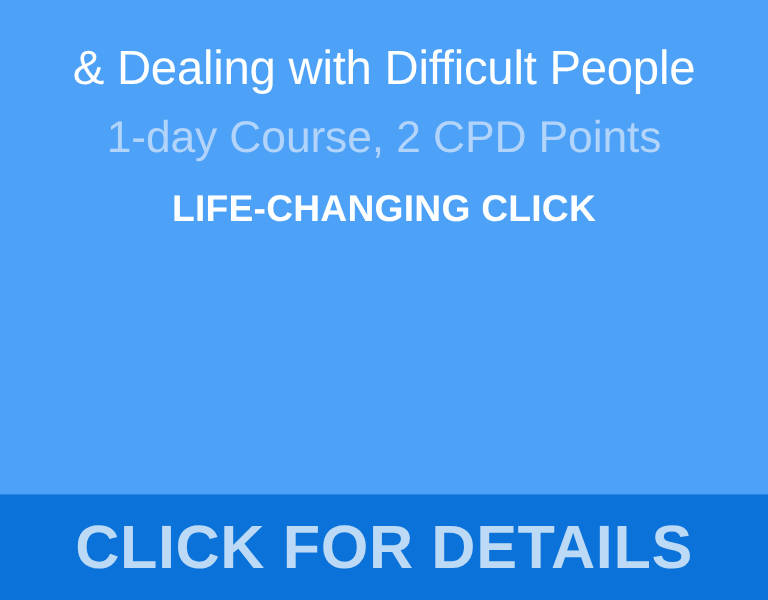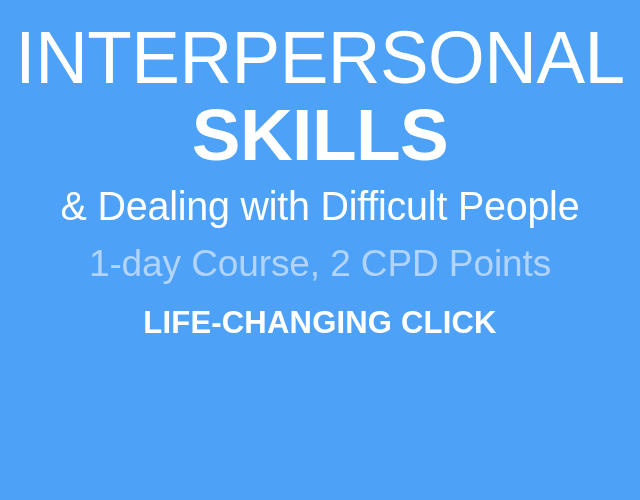--- a/index.html
+++ b/index.html
@@ -134,27 +134,26 @@
     margin-top: -2px;
   }
 </style>
 </head>
 <body>
 
 <div id="banner-ad">
 
   <div id="ad-content">
 
-    <div class="headline-block">
-      <span class="headline-1">INTERPERSONAL</span>
-      <span class="headline-2">SKILLS</span>
-    </div>
 
     <span class="subhead">&amp; Dealing with Difficult People</span>
 
     <span class="detail-line first">1-day Course, 2 CPD Points</span>
 
 
     <span class="tagline">LIFE-CHANGING CLICK</span>
   </div>
 
+  <div id="cta-bar">
+    <span class="cta-label">CLICK FOR DETAILS</span>
+  </div>
 
 </div>
 
 </body></html>

